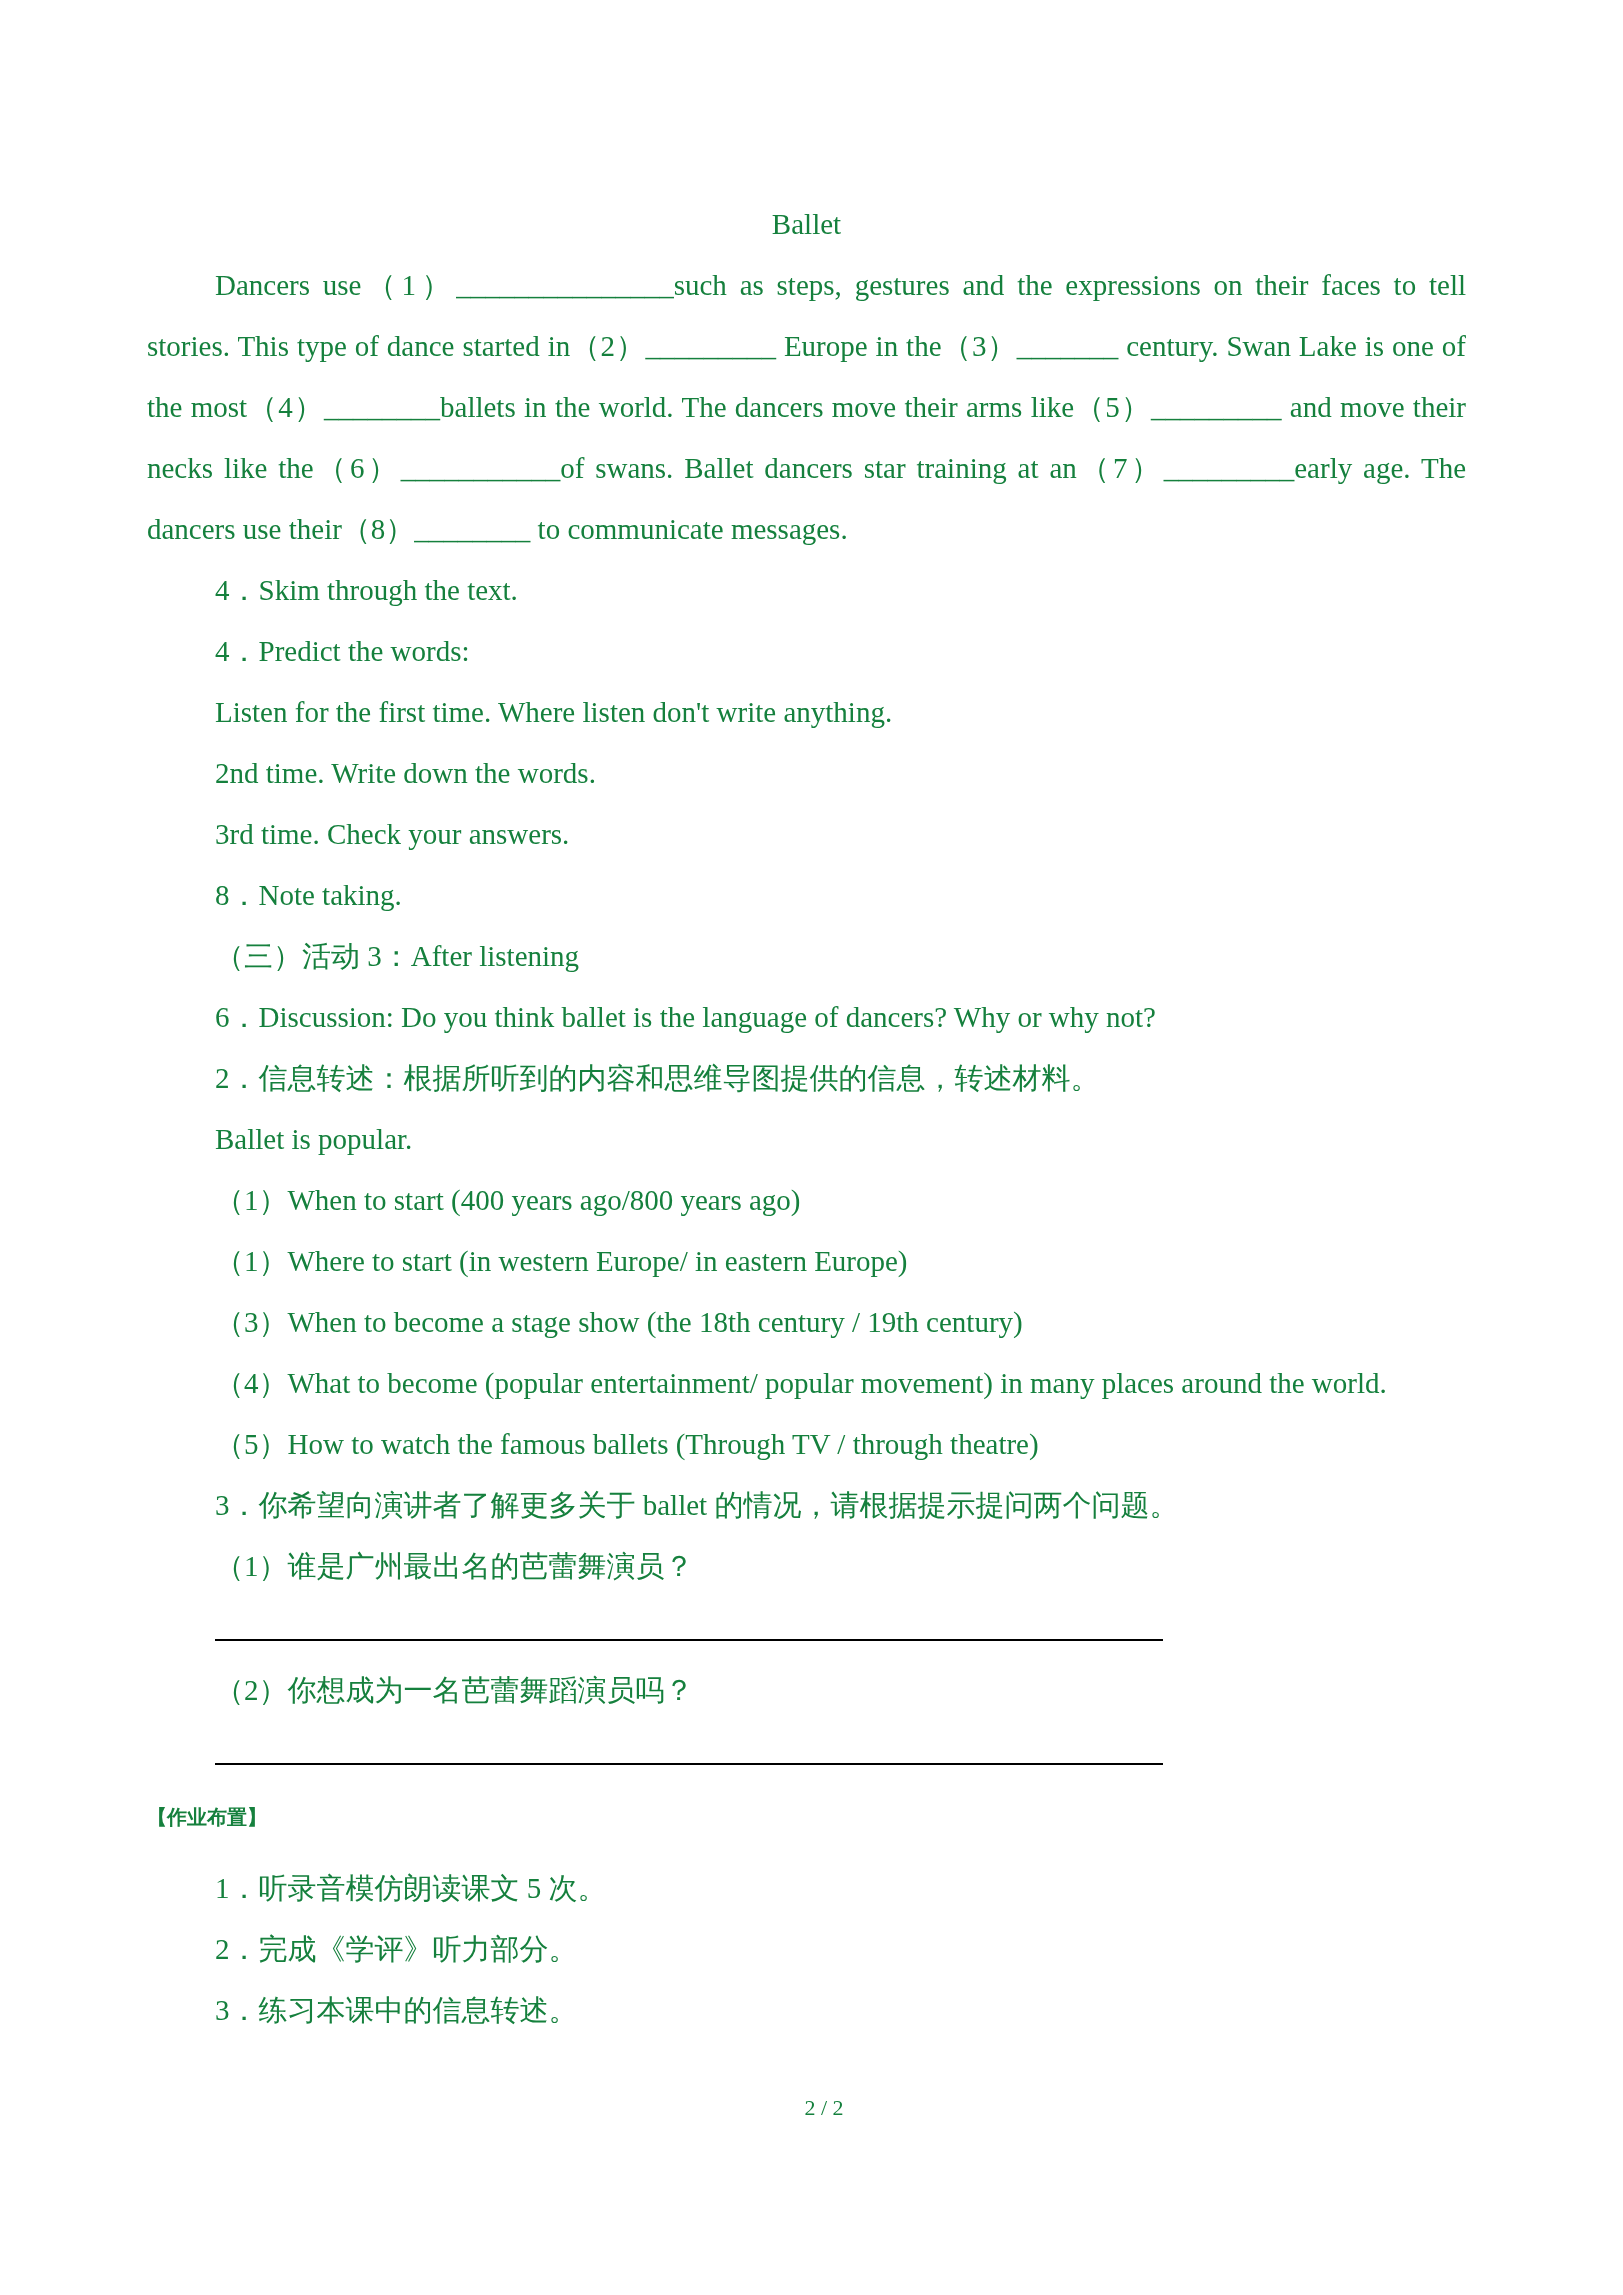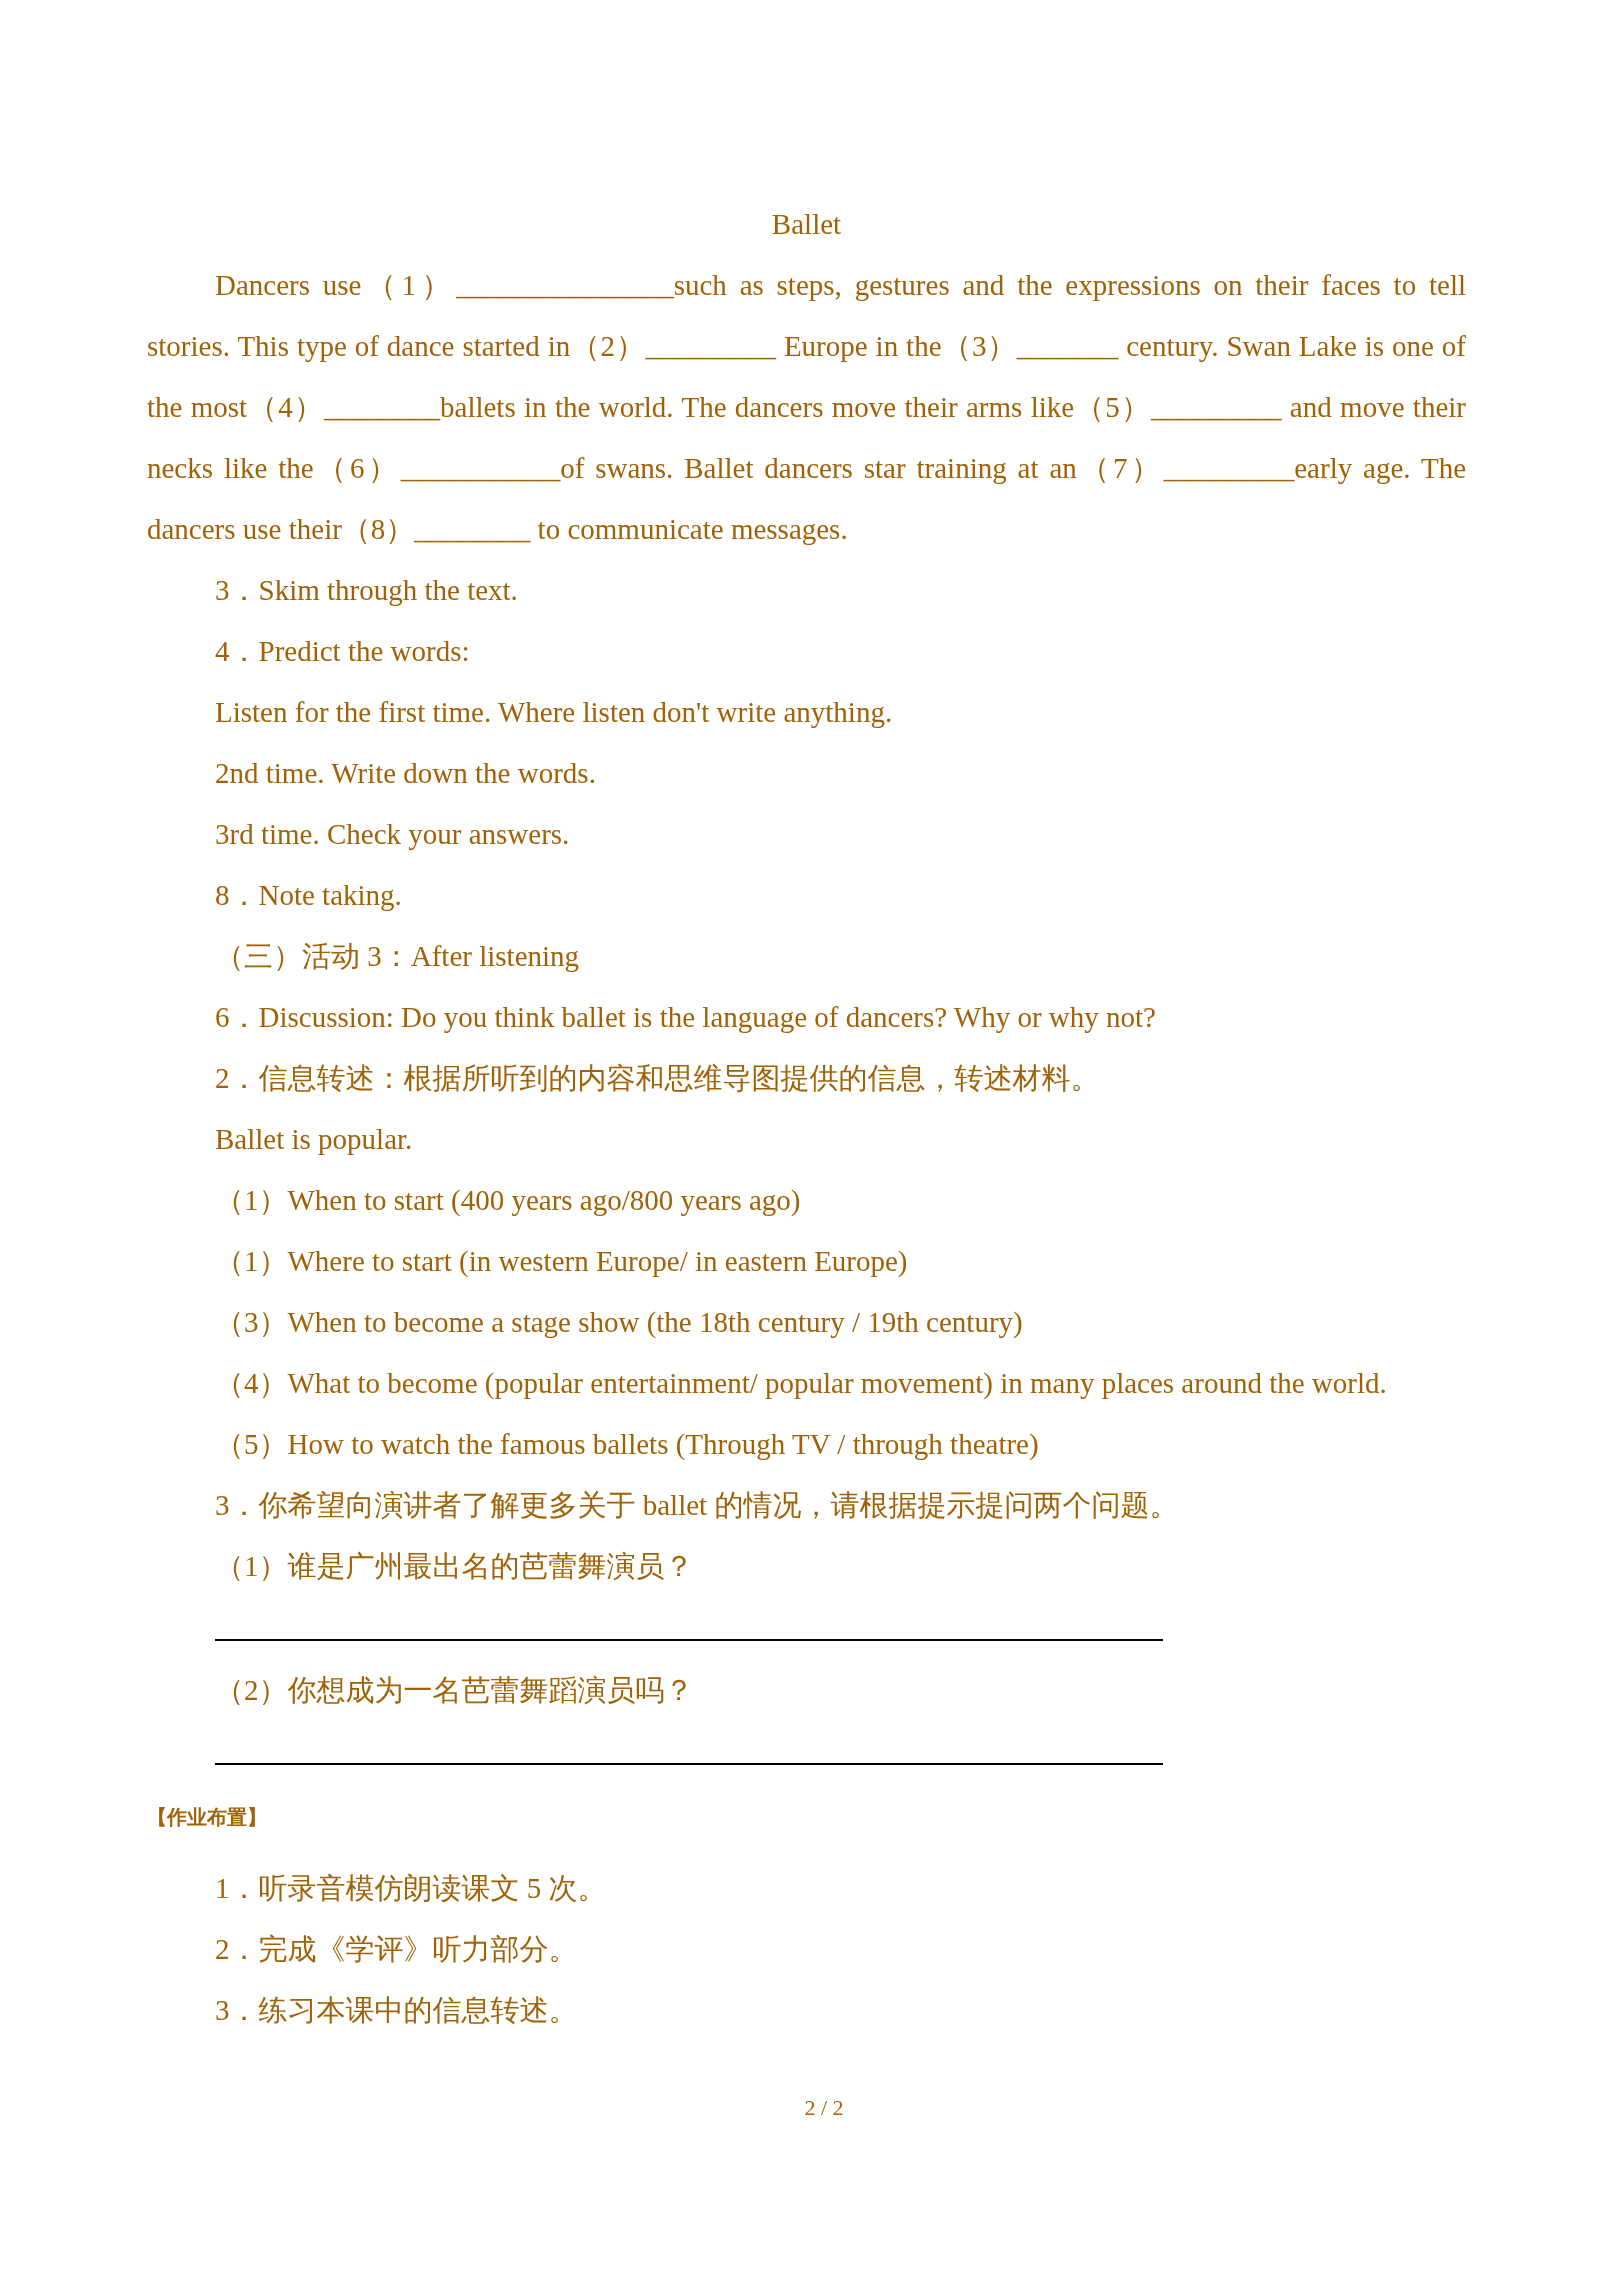--- a/index.html
+++ b/index.html
@@ -2,21 +2,21 @@
 <html style="font-size:11px"><head>
 <meta charset="utf-8">
 <style>
   * { box-sizing: border-box; }
   html, body { margin: 0; padding: 0; background: #ffffff; }
   .page {
     position: relative;
     width: 1623px;
     height: 2295px;
     background: #ffffff;
-    color: #a16207;
+    color: #15803d;
     font-family: "Liberation Serif", "DejaVu Serif", serif;
     font-size: 29px;
     line-height: 61px;
     padding: 194px 157px 0 147px;
   }
   .doc-title {
     margin: 0;
     font-size: 29px;
     font-weight: normal;
     text-align: center;
@@ -58,21 +58,21 @@
 </style>
 </head>
 <body>
 
 <div class="page">
 
   <h1 class="doc-title">Ballet</h1>
 
   <p class="para">Dancers use（1）_______________such as steps, gestures and the expressions on their faces to tell stories. This type of dance started in（2）_________ Europe in the（3）_______ century. Swan Lake is one of the most（4）________ballets in the world. The dancers move their arms like（5）_________ and move their necks like the（6）___________of swans. Ballet dancers star training at an（7）_________early age. The dancers use their（8）________ to communicate messages.</p>
 
-  <p class="line">3．Skim through the text.</p>
+  <p class="line">4．Skim through the text.</p>
   <p class="line">4．Predict the words:</p>
   <p class="line">Listen for the first time. Where listen don't write anything.</p>
   <p class="line">2nd time. Write down the words.</p>
   <p class="line">3rd time. Check your answers.</p>
   <p class="line">8．Note taking.</p>
   <p class="line">（三）活动 3：After listening</p>
   <p class="line">6．Discussion: Do you think ballet is the language of dancers? Why or why not?</p>
   <p class="line">2．信息转述：根据所听到的内容和思维导图提供的信息，转述材料。</p>
   <p class="line">Ballet is popular.</p>
   <p class="line">（1）When to start (400 years ago/800 years ago)</p>

